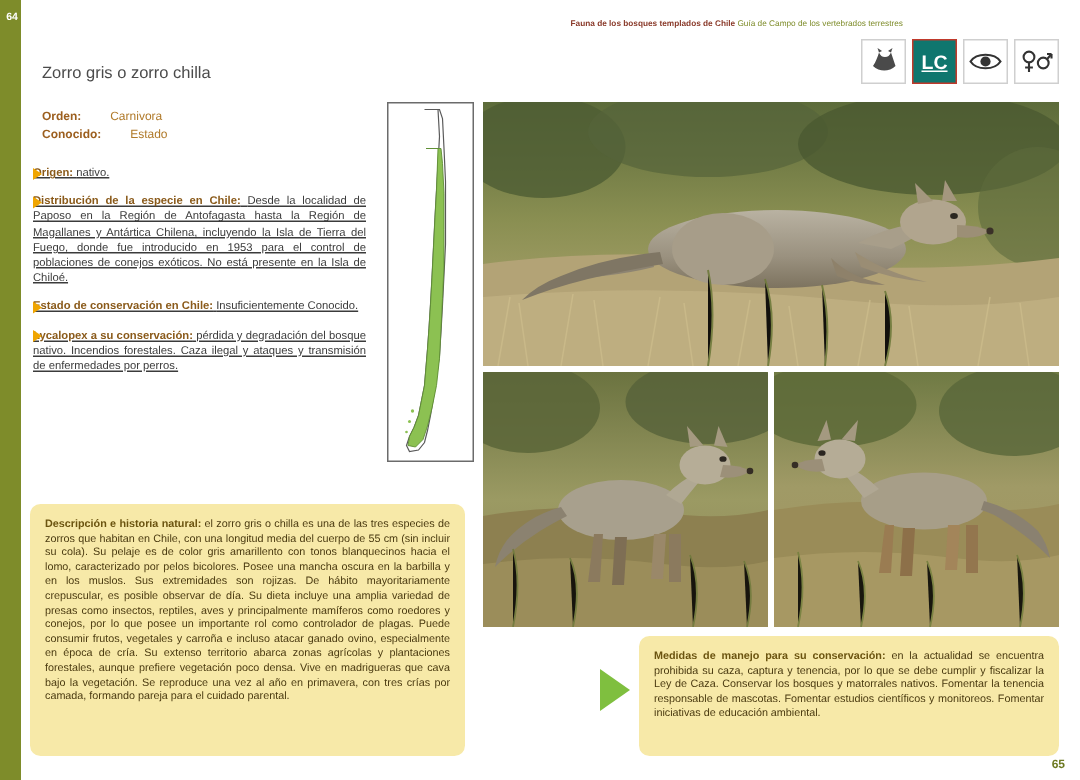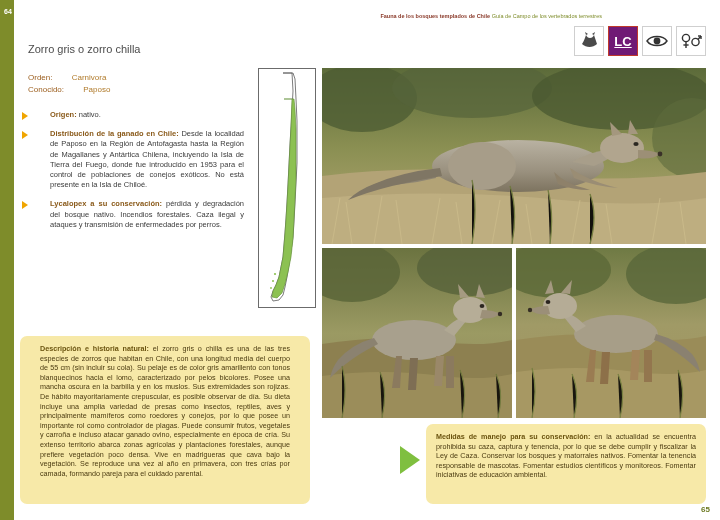--- a/index.html
+++ b/index.html
@@ -88,51 +88,52 @@
   .icon-box {
     width: 28px; height: 28px;
     background: #ffffff;
     border: 1px solid #cfcfcf;
     position: relative;
     display: flex;
     align-items: center;
     justify-content: center;
   }
   .icon-box.lc {
-    background: #701a75;
+    background: #0f766e;
     border-color: #c0392b;
     color: #ffffff;
     font-weight: bold;
     font-size: 13px;
     text-decoration: underline;
   }
   .icon-box.dark { background: #ffffff; }
   
   .taxon {
     position: absolute;
     left: 28px; top: 72px;
     font-size: 8px;
     line-height: 12px;
   }
-  .taxon .lbl { color: #9c5f1f; font-weight: normal; margin-top: 32px; }
+  .taxon .lbl { color: #9c5f1f; font-weight: bold; margin-top: 32px; }
   .taxon .val { color: #b07a2a; margin-left: 17px; }
   
   .bullets {
     position: absolute;
     left: 22px; top: 110px;
     width: 222px;
     font-size: 7.5px;
     line-height: 10.2px;
     color: #3b3b3b;
     text-align: justify;
   }
   .bullet-item {
     position: relative;
-    padding-left: 28px;
+    padding-left: 0;
     margin-bottom: 9px;
+    text-decoration: underline;
   }
   .tri {
     position: absolute;
     left: 0; top: 1.5px;
     width: 0; height: 0;
     border-left: 6px solid #f0a500;
     border-top: 4px solid transparent;
     border-bottom: 4px solid transparent;
   }
   .bullet-item b { color: #8a5a1a; }
@@ -153,21 +154,21 @@
   .photo-main { left: 322px; top: 68px; width: 384px; height: 176px; }
   .photo-bl { left: 322px; top: 248px; width: 190px; height: 170px; }
   .photo-br { left: 516px; top: 248px; width: 190px; height: 170px; }
   
   .desc-box {
     position: absolute;
     left: 20px; top: 336px;
     width: 290px; height: 168px;
     background: #f7e9a8;
     border-radius: 7px;
-    padding: 8px 20px;
+    padding: 8px 10px;
     box-sizing: border-box;
     font-size: 7.2px;
     line-height: 9.6px;
     color: #4a3a10;
     text-align: justify;
   }
   .desc-box b { color: #6b5410; }
   
   .mgmt-wrap {
     position: absolute;
@@ -241,34 +242,39 @@
     </div>
   </div>
 
   <div class="taxon">
     <div>
       <span class="lbl">Orden:</span>
       <span class="val">Carnivora</span>
     </div>
     <div>
       <span class="lbl">Conocido:</span>
-      <span class="val">Paposo</span>
+      <span class="val">Estado</span>
     </div>
   </div>
 
   <div class="bullets">
     <div class="bullet-item">
       <span class="tri"></span>
       <b>Origen:</b>
       <span>nativo.</span>
     </div>
     <div class="bullet-item">
       <span class="tri"></span>
-      <b>Distribución de la ganado en Chile:</b>
+      <b>Distribución de la especie en Chile:</b>
       <span>Desde la localidad de Paposo en la Región de Antofagasta hasta la Región de Magallanes y Antártica Chilena, incluyendo la Isla de Tierra del Fuego, donde fue introducido en 1953 para el control de poblaciones de conejos exóticos. No está presente en la Isla de Chiloé.</span>
+    </div>
+    <div class="bullet-item">
+      <span class="tri"></span>
+      <b>Estado de conservación en Chile:</b>
+      <span>Insuficientemente Conocido.</span>
     </div>
     <div class="bullet-item">
       <span class="tri"></span>
       <b>Lycalopex a su conservación:</b>
       <span>pérdida y degradación del bosque nativo. Incendios forestales. Caza ilegal y ataques y transmisión de enfermedades por perros.</span>
     </div>
   </div>
 
   <div class="map-frame">
     <svg class="map-svg" width="54" height="236" viewBox="0 0 54 236" aria-hidden="true">

